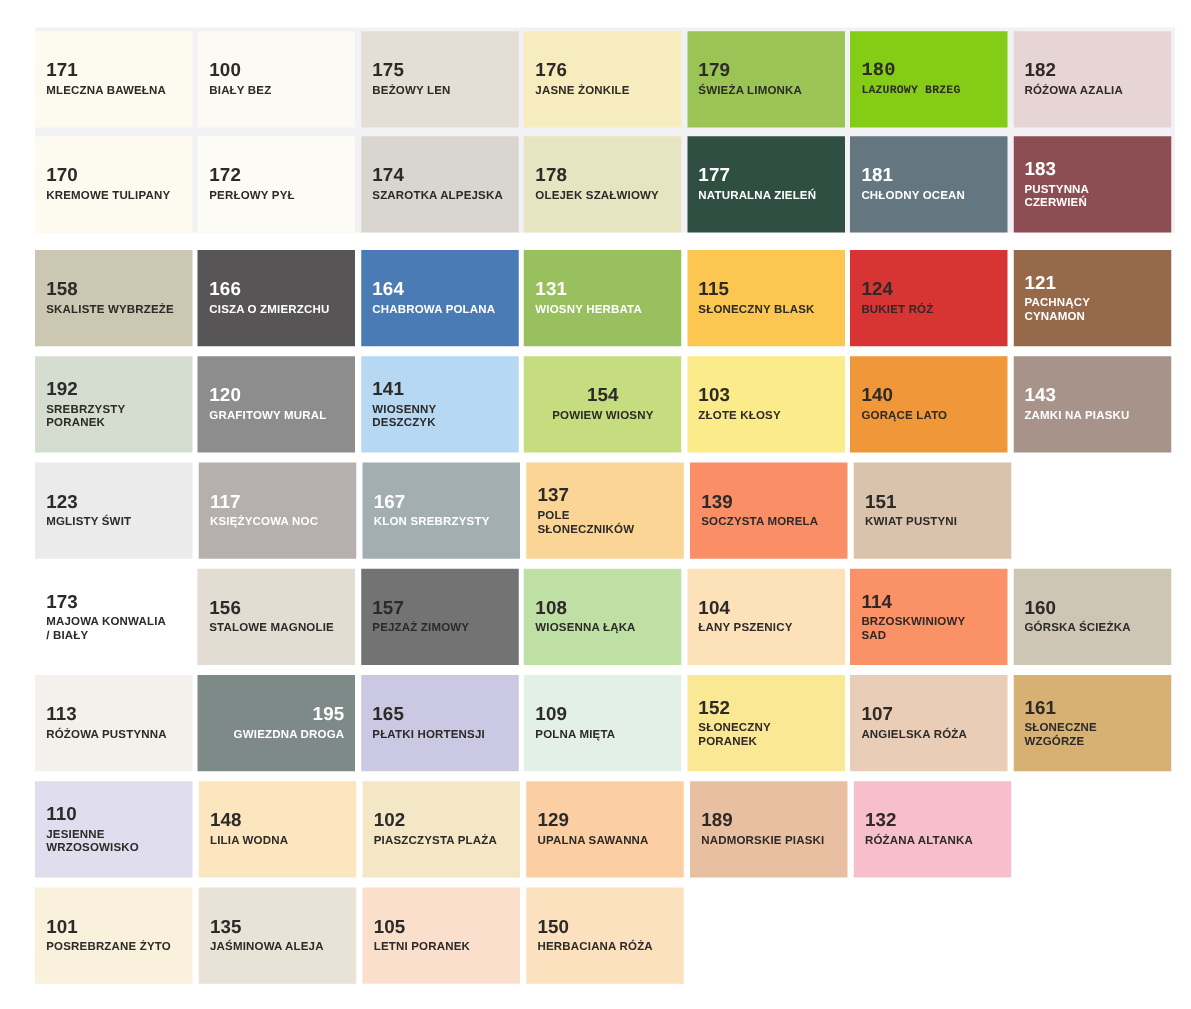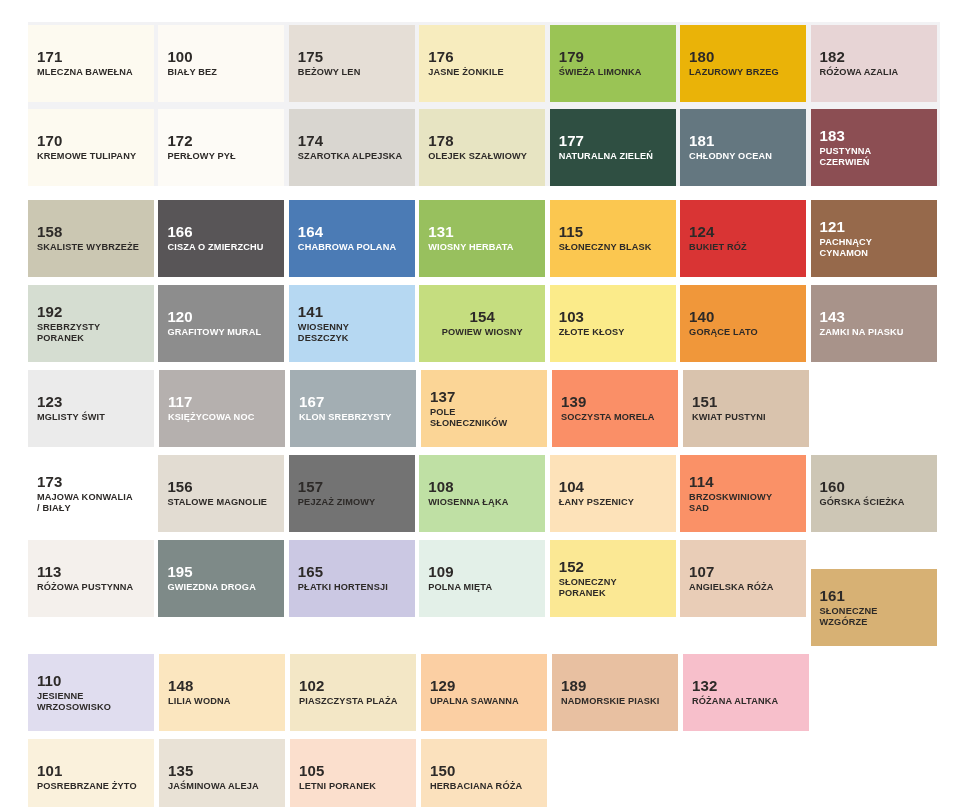--- a/index.html
+++ b/index.html
@@ -117,21 +117,21 @@
             <div class="nm">JASNE ŻONKILE</div>
           </div>
         </div>
         <div class="cell">
           <div class="swatch dark-text" style="background: rgb(154, 196, 85);">
             <div class="code">179</div>
             <div class="nm">ŚWIEŻA LIMONKA</div>
           </div>
         </div>
         <div class="cell">
-          <div class="swatch dark-text" style="background: #eab308;">
+          <div class="swatch dark-text" style="background: #84cc16; font-family: Liberation Mono, monospace;">
             <div class="code">180</div>
             <div class="nm">LAZUROWY BRZEG</div>
           </div>
         </div>
         <div class="cell">
           <div class="swatch dark-text" style="background: rgb(231, 212, 213);">
             <div class="code">182</div>
             <div class="nm">RÓŻOWA AZALIA</div>
           </div>
         </div>
@@ -364,21 +364,21 @@
       </div>
       <div class="gap-row"></div>
       <div class="row">
         <div class="cell">
           <div class="swatch dark-text" style="background: rgb(244, 240, 236);">
             <div class="code">113</div>
             <div class="nm">RÓŻOWA PUSTYNNA</div>
           </div>
         </div>
         <div class="cell">
-          <div class="swatch light-text" style="background: rgb(126, 138, 136);">
+          <div class="swatch light-text" style="background: rgb(126, 138, 136); align-items: flex-end;">
             <div class="code">195</div>
             <div class="nm">GWIEZDNA DROGA</div>
           </div>
         </div>
         <div class="cell">
           <div class="swatch dark-text" style="background: rgb(203, 200, 227);">
             <div class="code">165</div>
             <div class="nm">PŁATKI HORTENSJI</div>
           </div>
         </div>
@@ -395,21 +395,21 @@
 PORANEK</div>
           </div>
         </div>
         <div class="cell">
           <div class="swatch dark-text" style="background: rgb(233, 205, 183);">
             <div class="code">107</div>
             <div class="nm">ANGIELSKA RÓŻA</div>
           </div>
         </div>
         <div class="cell">
-          <div class="swatch dark-text" style="background: rgb(215, 177, 116); margin-top: 29px;">
+          <div class="swatch dark-text" style="background: rgb(215, 177, 116);">
             <div class="code">161</div>
             <div class="nm">SŁONECZNE
 WZGÓRZE</div>
           </div>
         </div>
       </div>
       <div class="gap-row"></div>
       <div class="row">
         <div class="cell">
           <div class="swatch dark-text" style="background: rgb(224, 221, 239);">

